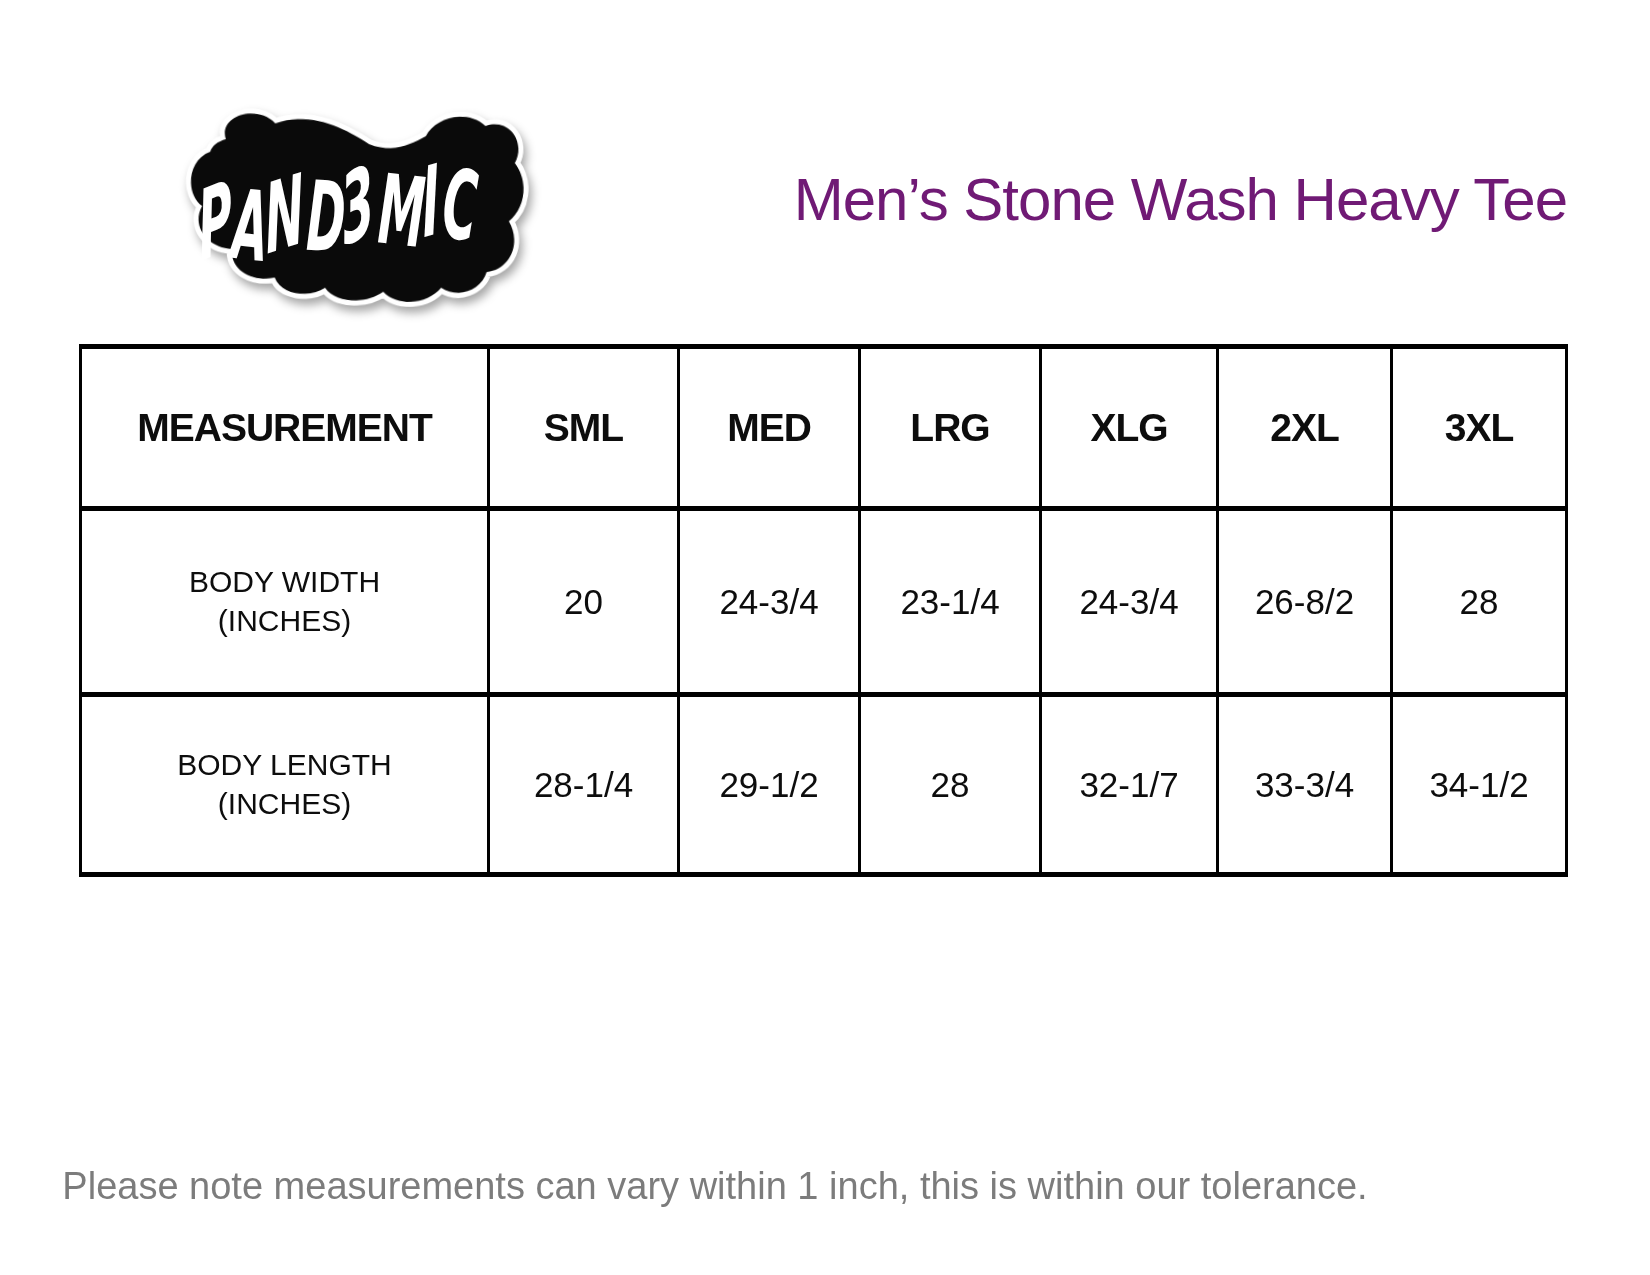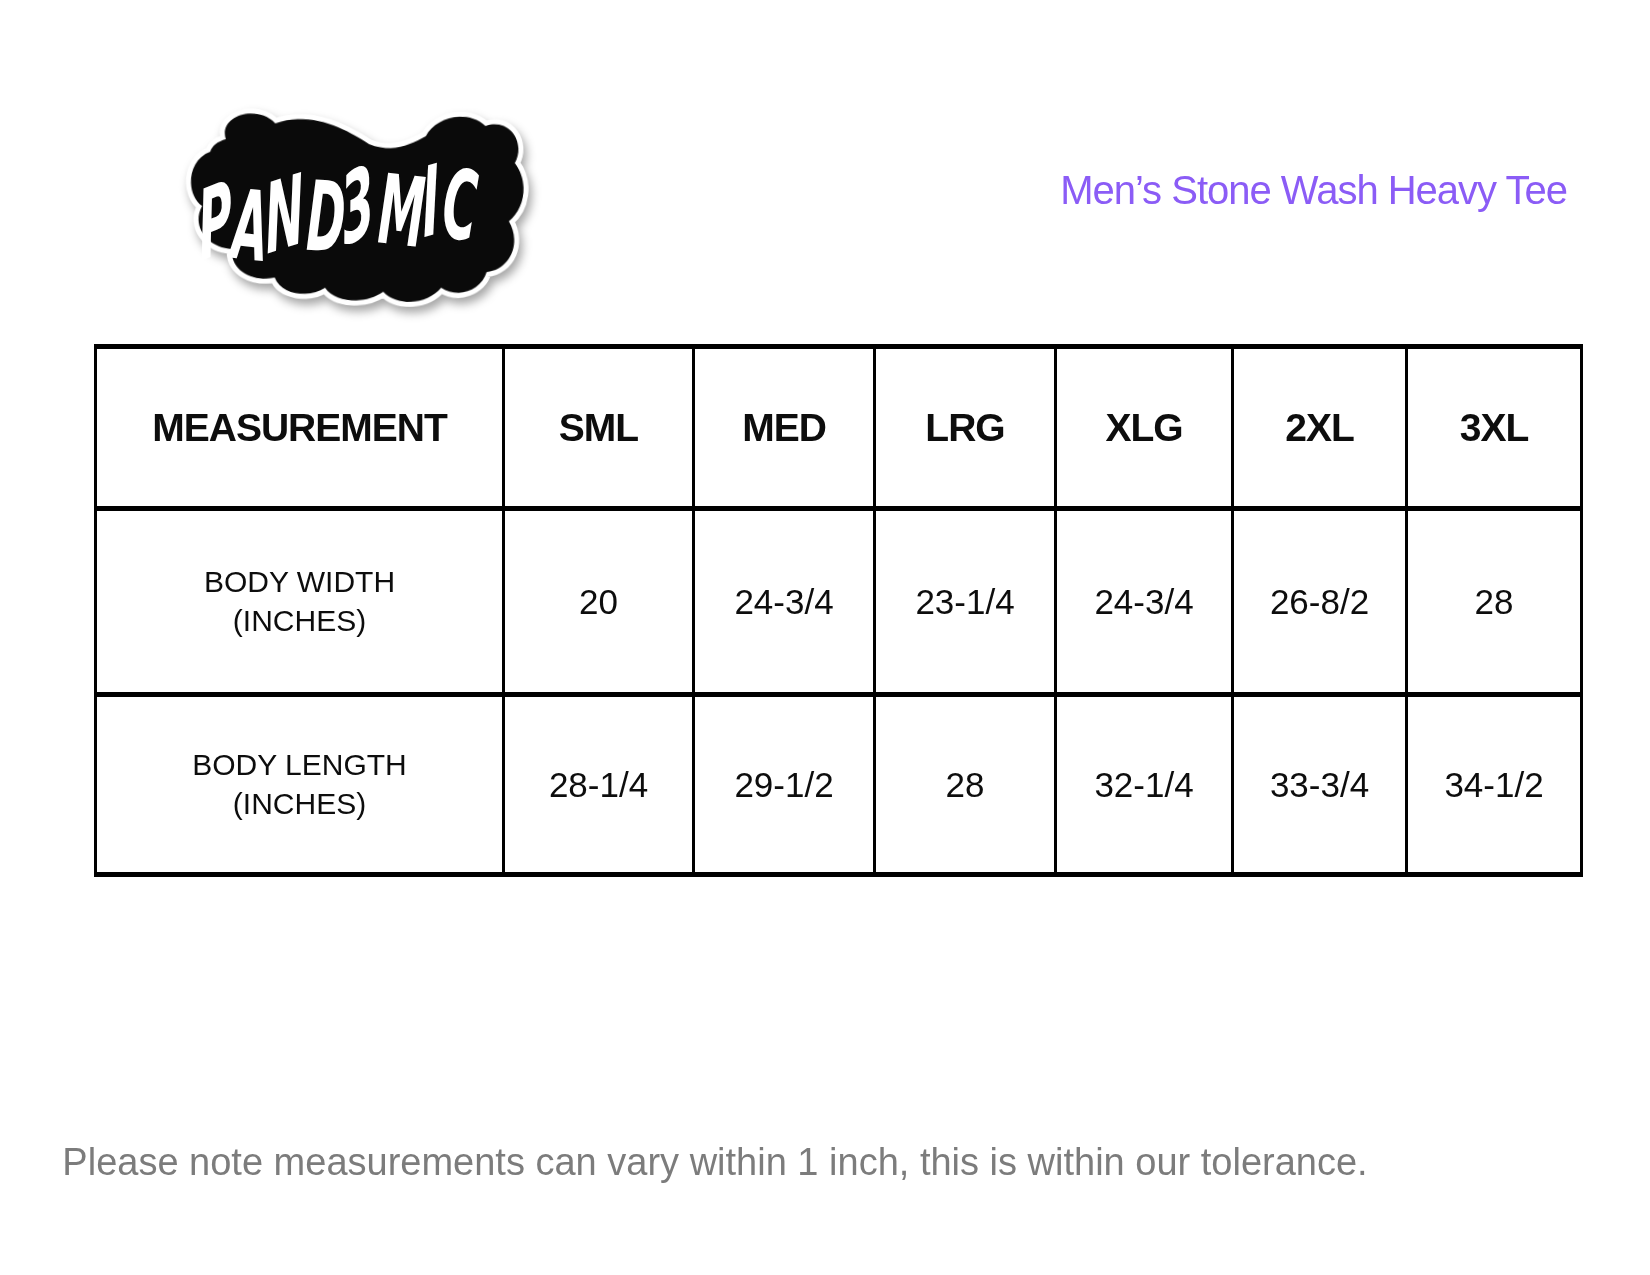--- a/index.html
+++ b/index.html
@@ -43,32 +43,32 @@
     font-style: italic;
     font-size: 96px;
   }
 
   
   .title {
     position: absolute;
     top: 170px;
     right: 83px;
     margin: 0;
-    font-size: 40px;
+    font-size: 60px;
     font-weight: 400;
     letter-spacing: -1px;
-    color: #8b5cf6;
+    color: #701a75;
     line-height: 1;
     white-space: nowrap;
   }
 
   
   .chart {
     position: absolute;
-    left: 94px;
+    left: 79px;
     top: 344px;
     width: 1486px;
     border-collapse: collapse;
     table-layout: fixed;
     color: #0d0d0d;
     padding-left: 40px;
   }
   .chart th, .chart td {
     border-style: solid;
     border-color: #000000;
@@ -95,21 +95,21 @@
   }
   .chart td.rowlabel {
     font-size: 30px;
     line-height: 1.28;
   }
 
   
   .note {
     position: absolute;
     left: 0;
-    top: 1140px;
+    top: 1164px;
     width: 1430px;
     margin: 0;
     text-align: center;
     font-size: 38px;
     color: #7c7c7c;
     line-height: 1.2;
   }
 </style>
 </head>
 <body>
@@ -178,21 +178,21 @@
         <td>28</td>
       </tr>
       <tr class="r2">
         <td class="rowlabel">
           <div>BODY LENGTH</div>
           <div>(INCHES)</div>
         </td>
         <td>28-1/4</td>
         <td>29-1/2</td>
         <td>28</td>
-        <td>32-1/4</td>
+        <td>32-1/7</td>
         <td>33-3/4</td>
         <td>34-1/2</td>
       </tr>
     </tbody>
   </table>
 
   <p class="note">Please note measurements can vary within 1 inch, this is within our tolerance.</p>
 
 </div>
 

